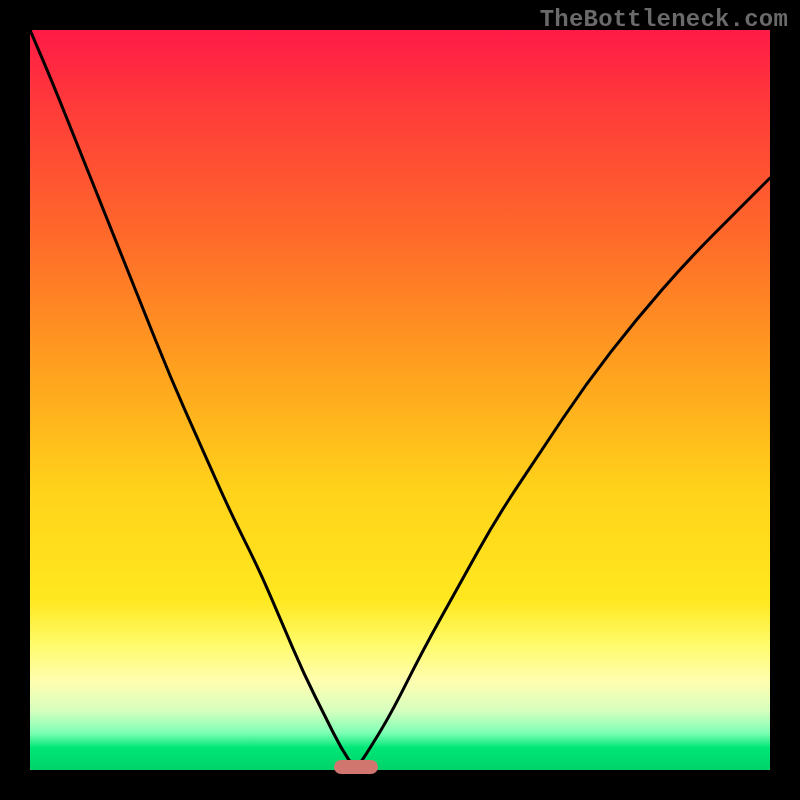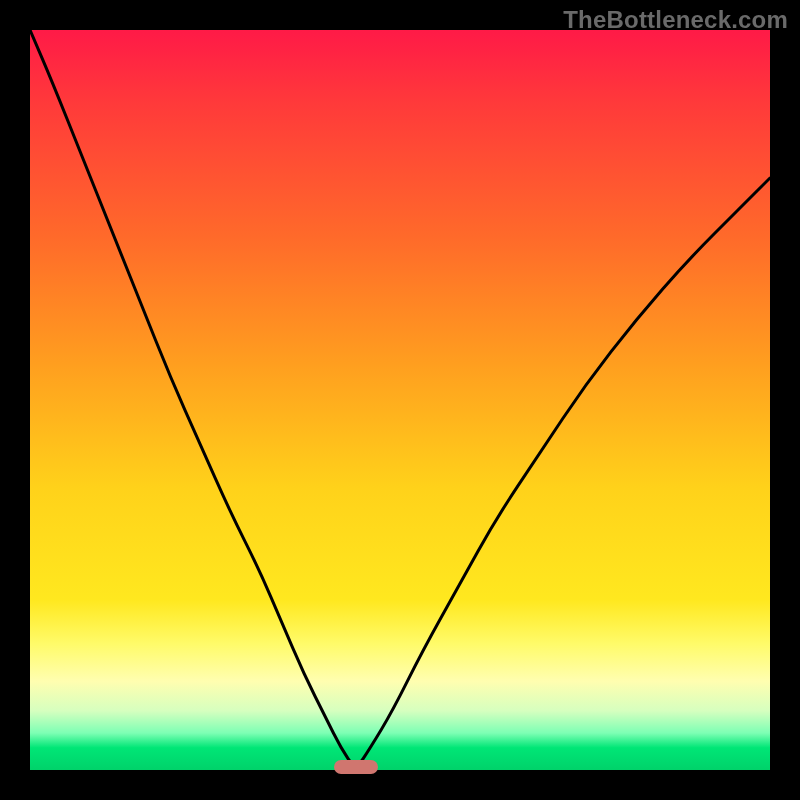--- a/index.html
+++ b/index.html
@@ -34,21 +34,21 @@
       #d6ffbf 92%,
       #7dffb4 95%,
       #00e676 97%,
       #00d26a 100%
     );
   }
   .watermark {
     position: absolute;
     top: 6px;
     right: 12px;
-    font-family: Liberation Sans, sans-serif;
+    font-family: Liberation Mono, monospace;
     font-size: 24px;
     font-weight: 600;
     color: #6a6a6a;
     letter-spacing: 0.2px;
     user-select: none;
   }
   svg.curve {
     position: absolute;
     left: 0;
     top: 0;

